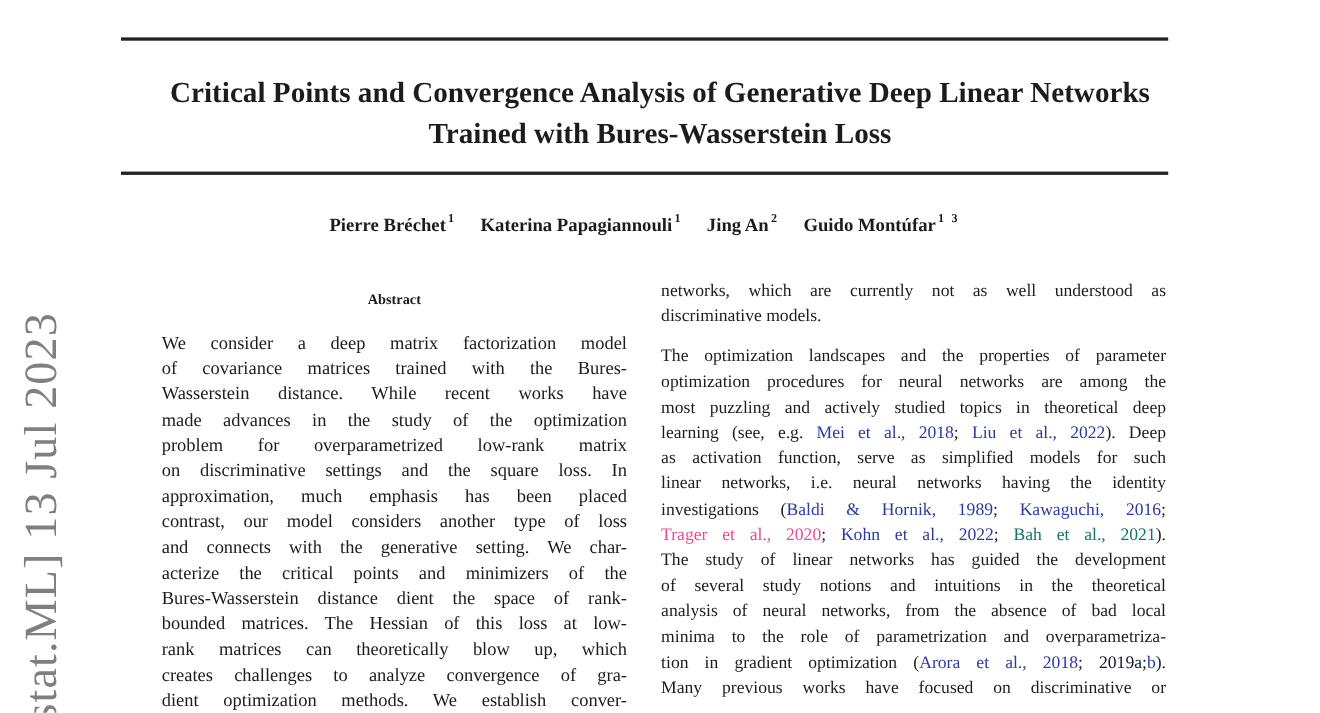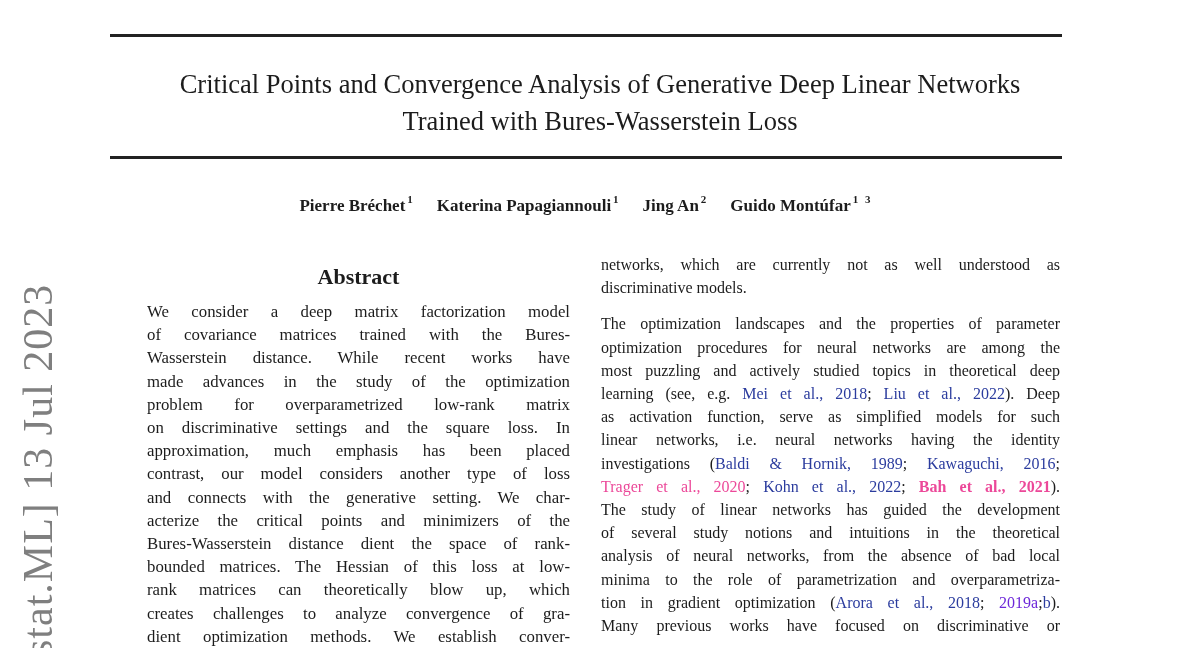--- a/index.html
+++ b/index.html
@@ -6,27 +6,27 @@
   body{
     width:1200px;height:648px;overflow:hidden;background:#ffffff;
     font-family:"Liberation Serif","DejaVu Serif",serif;
     color:#1c1c1c;position:relative;
   }
   .abs{position:absolute;}
   .rule{background:#222222;height:3px;left:110px;width:952px;}
   #rule-top{top:34px;}
   #rule-bottom{top:156px;height:2.5px;}
   #title{top:66px;left:35px;width:1130px;text-align:center;
-         font-weight:normal;font-size:26.5px;line-height:37px;white-space:nowrap;}
+         font-weight:bold;font-size:26.5px;line-height:37px;white-space:nowrap;}
   #authors{top:194px;left:110px;width:952px;text-align:center;
            font-weight:bold;font-size:17px;}
   .author{margin:0 11px;white-space:nowrap;}
   .author sup{font-size:11px;font-weight:bold;position:relative;top:-1px;margin-left:2px;letter-spacing:2px;}
   #abstract-heading{top:264px;left:147px;width:423px;text-align:center;
-                    font-weight:bold;font-size:22px;}
+                    font-weight:bold;font-size:13px;}
   #abstract-body{top:300px;left:147px;width:423px;font-size:16.8px;}
   #right-column{top:253px;left:601px;width:459px;font-size:16px;}
   .tline{line-height:23.2px;text-align:justify;text-align-last:justify;}
   .tline.last{text-align-last:left;}
   .para + .para{margin-top:13px;}
   #arxiv-stamp{
     left:14px;top:656px;transform-origin:0 0;transform:rotate(-90deg);
     font-size:42px;letter-spacing:1px;color:#7f7f7f;white-space:nowrap;
     font-family:"Liberation Serif","DejaVu Serif",serif;
   }
@@ -71,23 +71,23 @@
       <div class="tline last"><span>discriminative models.</span></div>
     </div>
     <div class="para">
       <div class="tline"><span>The optimization landscapes and the properties of parameter</span></div>
       <div class="tline"><span>optimization procedures for neural networks are among the</span></div>
       <div class="tline"><span>most puzzling and actively studied topics in theoretical deep</span></div>
       <div class="tline"><span>learning (see, e.g. </span><span style="color: rgb(43, 60, 158);">Mei et al., 2018</span><span>; </span><span style="color: rgb(43, 60, 158);">Liu et al., 2022</span><span>). Deep</span></div>
       <div class="tline"><span>as activation function, serve as simplified models for such</span></div>
       <div class="tline"><span>linear networks, i.e. neural networks having the identity</span></div>
       <div class="tline"><span>investigations (</span><span style="color: rgb(43, 60, 158);">Baldi &amp; Hornik, 1989</span><span>; </span><span style="color: rgb(43, 60, 158);">Kawaguchi, 2016</span><span>;</span></div>
-      <div class="tline"><span style="color: #ec4899;">Trager et al., 2020</span><span>; </span><span style="color: rgb(43, 60, 158);">Kohn et al., 2022</span><span>; </span><span style="color: #ec4899; font-weight: bold;">Bah et al., 2021</span><span>).</span></div>
+      <div class="tline"><span style="color: #ec4899;">Trager et al., 2020</span><span>; </span><span style="color: rgb(43, 60, 158);">Kohn et al., 2022</span><span>; </span><span style="color: #0f766e;">Bah et al., 2021</span><span>).</span></div>
       <div class="tline"><span>The study of linear networks has guided the development</span></div>
       <div class="tline"><span>of several study notions and intuitions in the theoretical</span></div>
       <div class="tline"><span>analysis of neural networks, from the absence of bad local</span></div>
       <div class="tline"><span>minima to the role of parametrization and overparametriza-</span></div>
-      <div class="tline"><span>tion in gradient optimization (</span><span style="color: rgb(43, 60, 158);">Arora et al., 2018</span><span>; </span><span style="color: #6d28d9;">2019a</span><span>;</span><span style="color: rgb(43, 60, 158);">b</span><span>).</span></div>
+      <div class="tline"><span>tion in gradient optimization (</span><span style="color: rgb(43, 60, 158);">Arora et al., 2018</span><span>; </span><span style="color: #0f172a;">2019a</span><span>;</span><span style="color: rgb(43, 60, 158);">b</span><span>).</span></div>
       <div class="tline"><span>Many previous works have focused on discriminative or</span></div>
     </div>
   </div>
 
 <div id="arxiv-stamp" class="abs" style="color: rgb(127, 127, 127);">stat.ML]  13 Jul 2023</div>
 
 </body></html>

